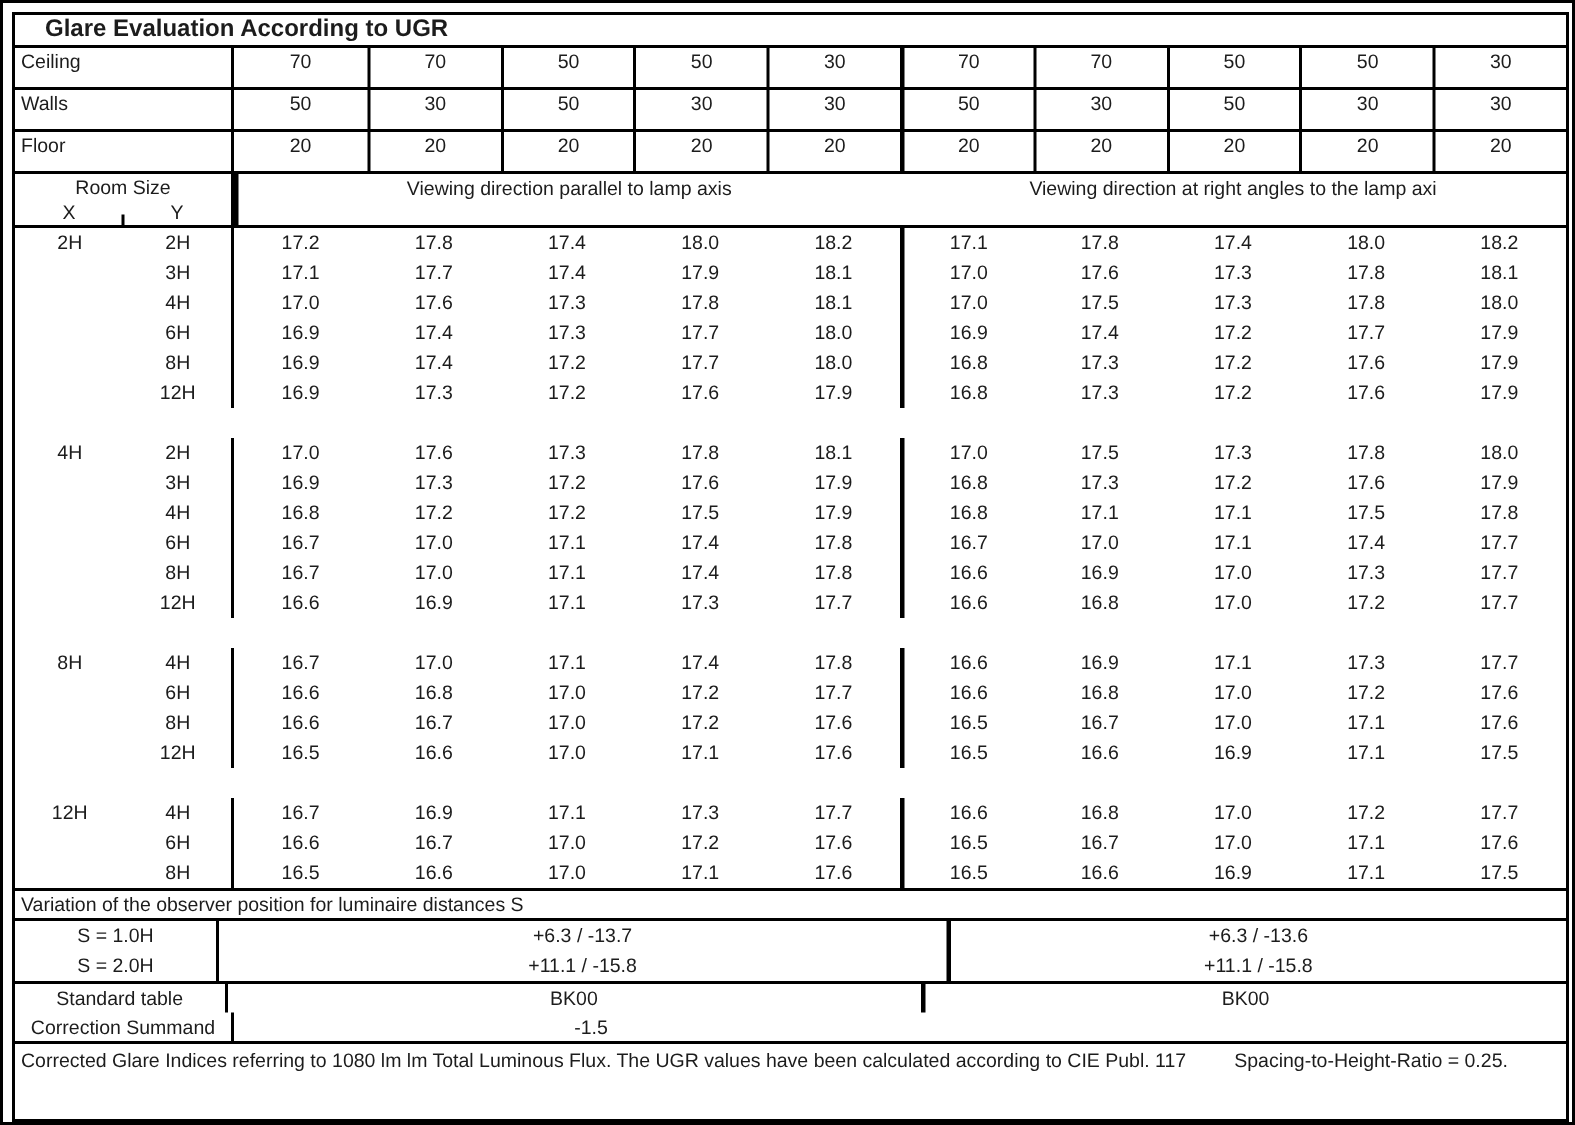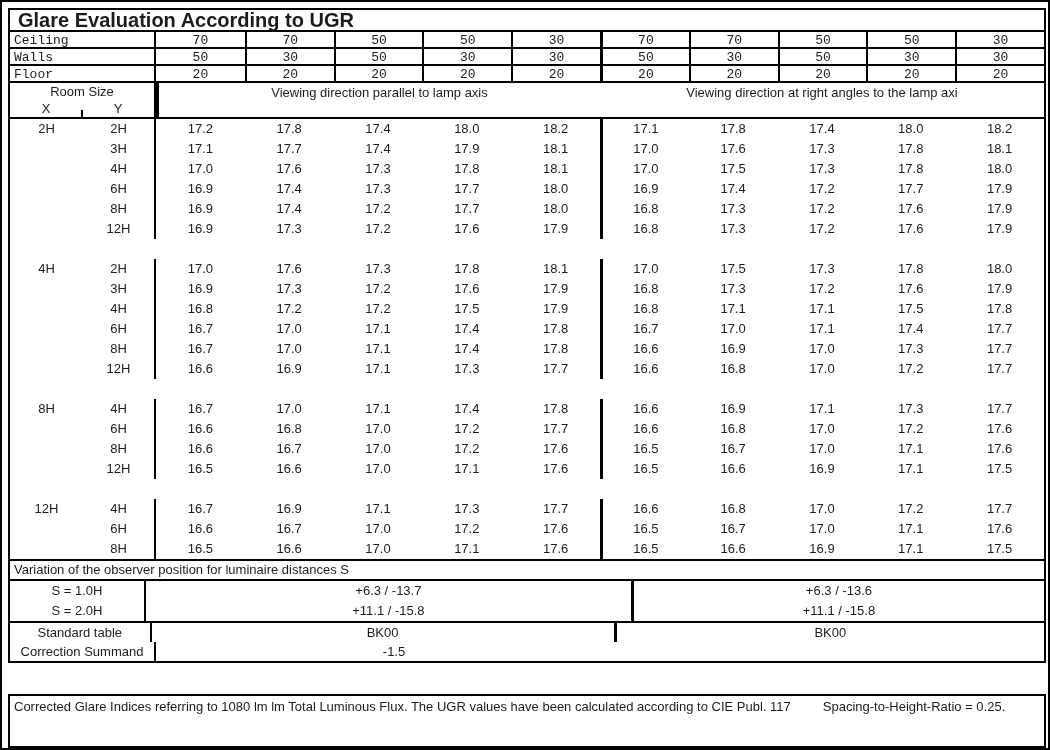--- a/index.html
+++ b/index.html
@@ -7,24 +7,24 @@
   body {
     width:1050px; height:750px;
     font-family:"Liberation Sans", sans-serif;
     font-size:13px; color:#1c1c1c;
     position:relative;
   }
   .canvas { position:absolute; left:0; top:0; width:1050px; height:750px; border:2px solid #000; background:#fff; }
 
   .tbl { position:absolute; left:6px; top:6px; width:1038px; border:2px solid #000; background:#fff; }
 
-  .title-row { height:22px; line-height:20px; border-bottom:2px solid #000; font-weight:bold; font-size:20px; padding-left:8px; }
+  .title-row { height:22px; line-height:20px; border-bottom:2px solid #000; font-weight:bold; font-size:16px; padding-left:20px; }
 
   .row { display:flex; }
-  .srow { height:17px; line-height:17px; border-bottom:2px solid #000;font-family:Liberation Mono, monospace; }
+  .srow { height:28px; line-height:17px; border-bottom:2px solid #000; }
   .lbl { width:146px; border-right:2px solid #000; padding-left:4px; }
   .ec { width:88.8px; text-align:center; border-left:2px solid #000; }
   .ec.first { border-left:none; }
   .secstart { border-left:3px solid #000 !important; }
 
   .dirrow { height:36px; border-bottom:2px solid #000; }
   .dir-left { width:146px; border-right:2px solid #000; text-align:center; position:relative; }
   .rs-line { height:18px; line-height:18px; }
   .xy-line { display:flex; height:18px; line-height:16px; }
   .x-half, .y-half { width:50%; text-align:center; }

